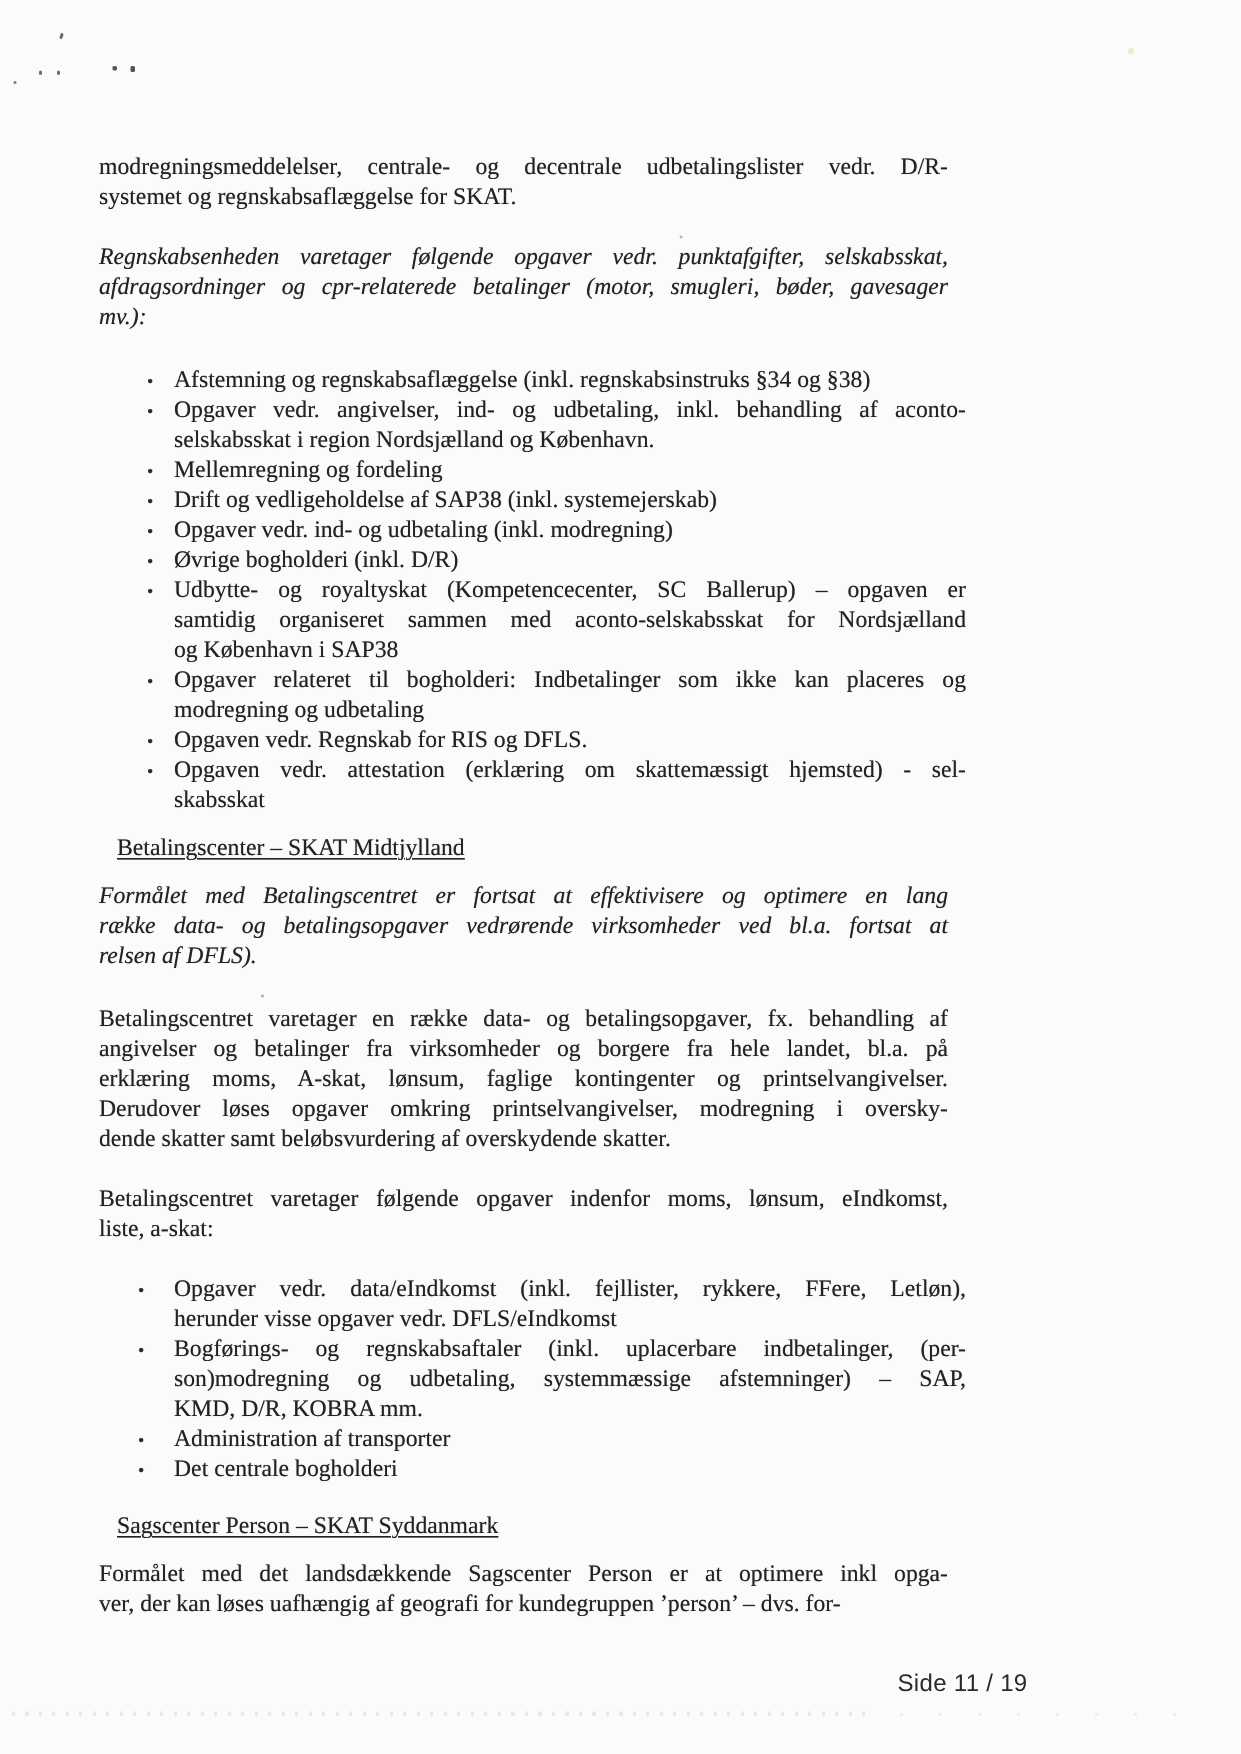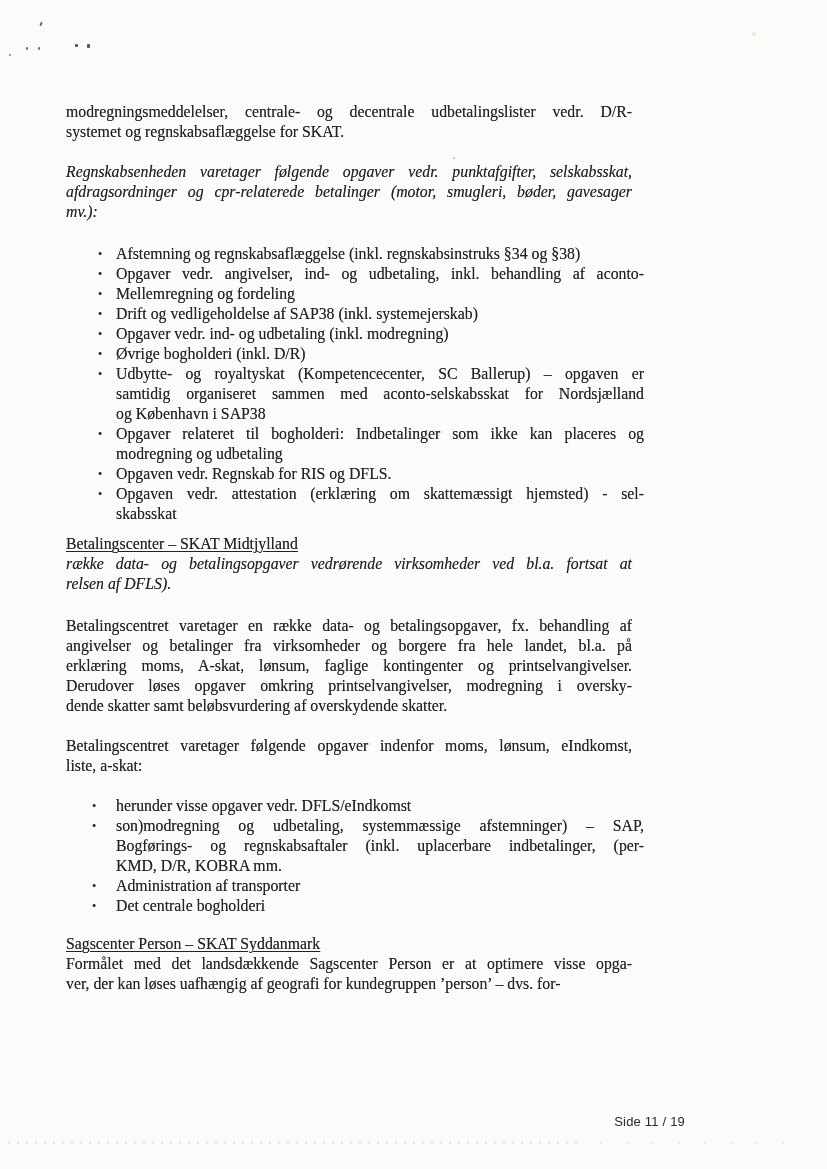--- a/index.html
+++ b/index.html
@@ -25,29 +25,29 @@
   .para.tight{margin-bottom:22px;font-style:italic;}
   .blist{margin:0 0 10px 0;}
   .blist.b2{margin-bottom:18px;}
   .li{position:relative;padding-left:50px;}
   .bullet{
     position:absolute;left:32px;top:0;
     font-size:12px;line-height:20px;color:#2a2a2e;
   }
   .b2 .bullet{left:26px;}
   .heading{
-    margin:0;
+    margin:12px;
     text-decoration:underline;
     text-underline-offset:2px;
     text-decoration-thickness:1px;
   }
   .footer{
     position:absolute;top:1114px;right:142px;
     font-family:"Liberation Sans","DejaVu Sans",sans-serif;
-    font-size:13px;color:#2a2a2e;letter-spacing:.2px;
+    font-size:16px;color:#2a2a2e;letter-spacing:.2px;
   }
   .speck{position:absolute;border-radius:50%;}
   .artifact-line{
     position:absolute;top:1141px;left:8px;width:575px;height:3px;
     background:repeating-linear-gradient(90deg,rgba(130,130,135,.45) 0 2px,rgba(0,0,0,0) 2px 9px);
     opacity:.35;
   }
   .artifact-line2{
     position:absolute;top:1142px;left:600px;width:200px;height:2px;
     background:repeating-linear-gradient(90deg,rgba(140,140,145,.4) 0 2px,rgba(0,0,0,0) 2px 26px);
@@ -71,20 +71,21 @@
   </div>
 
   <div class="blist">
     <div class="li">
       <span class="bullet">•</span>
       <span class="ln">Afstemning og regnskabsaflæggelse (inkl. regnskabsinstruks §34 og §38)</span>
     </div>
     <div class="li">
       <span class="bullet">•</span>
       <span class="ln j">Opgaver vedr. angivelser, ind- og udbetaling, inkl. behandling af aconto-</span>
+      <span class="ln">selskabsskat i region Nordsjælland og København.</span>
     </div>
     <div class="li">
       <span class="bullet">•</span>
       <span class="ln">Mellemregning og fordeling</span>
     </div>
     <div class="li">
       <span class="bullet">•</span>
       <span class="ln">Drift og vedligeholdelse af SAP38 (inkl. systemejerskab)</span>
     </div>
     <div class="li">
@@ -113,62 +114,64 @@
     <div class="li">
       <span class="bullet">•</span>
       <span class="ln j">Opgaven vedr. attestation (erklæring om skattemæssigt hjemsted) - sel-</span>
       <span class="ln">skabsskat</span>
     </div>
   </div>
 
   <div class="heading">Betalingscenter – SKAT Midtjylland</div>
 
   <div class="para tight">
+    <span class="ln j">Formålet med Betalingscentret er fortsat at effektivisere og optimere en lang</span>
     <span class="ln j">række data- og betalingsopgaver vedrørende virksomheder ved bl.a. fortsat at</span>
     <span class="ln">relsen af DFLS).</span>
   </div>
 
   <div class="para">
     <span class="ln j">Betalingscentret varetager en række data- og betalingsopgaver, fx. behandling af</span>
     <span class="ln j">angivelser og betalinger fra virksomheder og borgere fra hele landet, bl.a. på</span>
     <span class="ln j">erklæring moms, A-skat, lønsum, faglige kontingenter og printselvangivelser.</span>
     <span class="ln j">Derudover løses opgaver omkring printselvangivelser, modregning i oversky-</span>
     <span class="ln">dende skatter samt beløbsvurdering af overskydende skatter.</span>
   </div>
 
   <div class="para">
     <span class="ln j">Betalingscentret varetager følgende opgaver indenfor moms, lønsum, eIndkomst,</span>
     <span class="ln">liste, a-skat:</span>
   </div>
 
   <div class="blist b2">
     <div class="li">
       <span class="bullet">•</span>
+      <span class="ln j">Opgaver vedr. data/eIndkomst (inkl. fejllister, rykkere, FFere, Letløn),</span>
       <span class="ln">herunder visse opgaver vedr. DFLS/eIndkomst</span>
     </div>
     <div class="li">
       <span class="bullet">•</span>
+      <span class="ln j">Bogførings- og regnskabsaftaler (inkl. uplacerbare indbetalinger, (per-</span>
       <span class="ln j">son)modregning og udbetaling, systemmæssige afstemninger) – SAP,</span>
-      <span class="ln j">Bogførings- og regnskabsaftaler (inkl. uplacerbare indbetalinger, (per-</span>
       <span class="ln">KMD, D/R, KOBRA mm.</span>
     </div>
     <div class="li">
       <span class="bullet">•</span>
       <span class="ln">Administration af transporter</span>
     </div>
     <div class="li">
       <span class="bullet">•</span>
       <span class="ln">Det centrale bogholderi</span>
     </div>
   </div>
 
   <div class="heading">Sagscenter Person – SKAT Syddanmark</div>
 
   <div class="para">
-    <span class="ln j">Formålet med det landsdækkende Sagscenter Person er at optimere visse opga-</span>
+    <span class="ln j">Formålet med det landsdækkende Sagscenter Person er at optimere inkl opga-</span>
     <span class="ln">ver, der kan løses uafhængig af geografi for kundegruppen ’person’ – dvs. for-</span>
   </div>
 
 </div>
 
 <div class="footer">Side 11 / 19</div>
 
 <div class="speck" style="left:40px;top:22px;width:2px;height:4px;background:#6a6a6e;transform:rotate(20deg);border-radius:1px;"></div>
 <div class="speck" style="left:9px;top:54px;width:2px;height:2px;background:#7c7c80;"></div>
 <div class="speck" style="left:26px;top:47px;width:2px;height:3px;background:#6f6f73;border-radius:1px;"></div>

